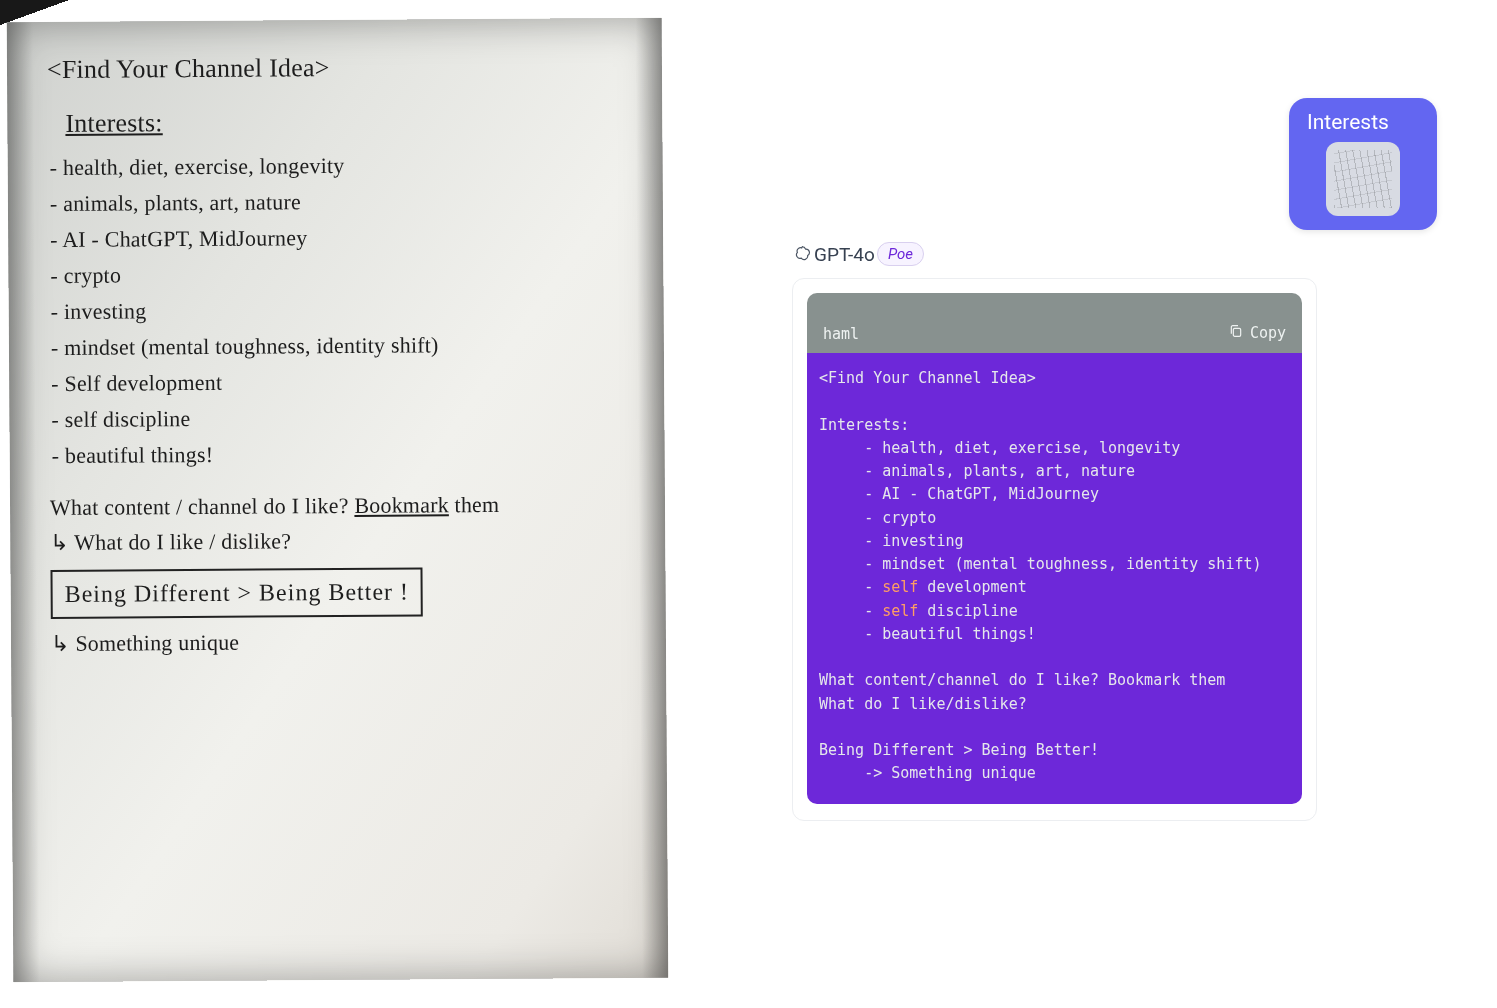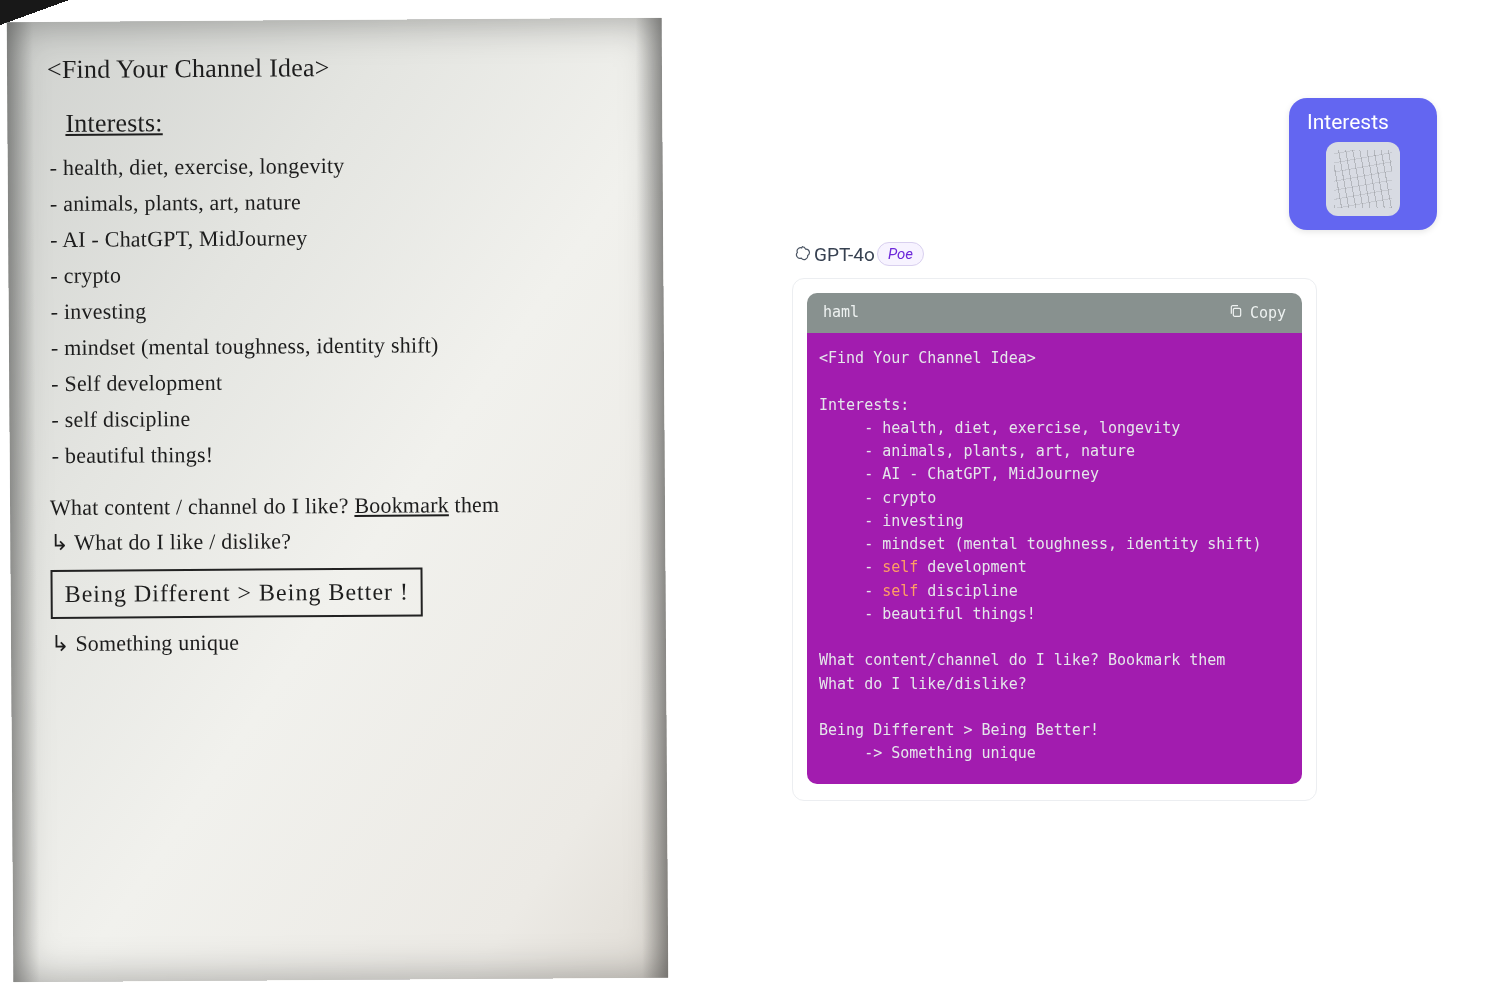--- a/index.html
+++ b/index.html
@@ -189,32 +189,33 @@
       margin: 0 14px;
       border-radius: 10px;
       overflow: hidden;
       font-family: ui-monospace, SFMono-Regular, Menlo, Consolas, monospace;
     }
     .codeblock .head {
       background: #88918f;
       color: #eef2f1;
       display: flex;
       justify-content: space-between;
-      align-items: flex-start;
+      align-items: flex-end;
       padding: 10px 16px;
       font-size: 15px;
     }
     .codeblock .head .copy {
       display: inline-flex;
       align-items: center;
       gap: 6px;
       cursor: pointer;
+      margin-top: 20px;
     }
     .codeblock pre {
-      background: #a21caf;
+      background: #6d28d9;
       color: #e5e7eb;
       padding: 14px 12px 18px;
       font-size: 15px;
       line-height: 1.55;
       white-space: pre;
       overflow-x: auto;
     }
     .kw { color: #ff9e64; }
     .wt { color: #e5e7eb; }
 

